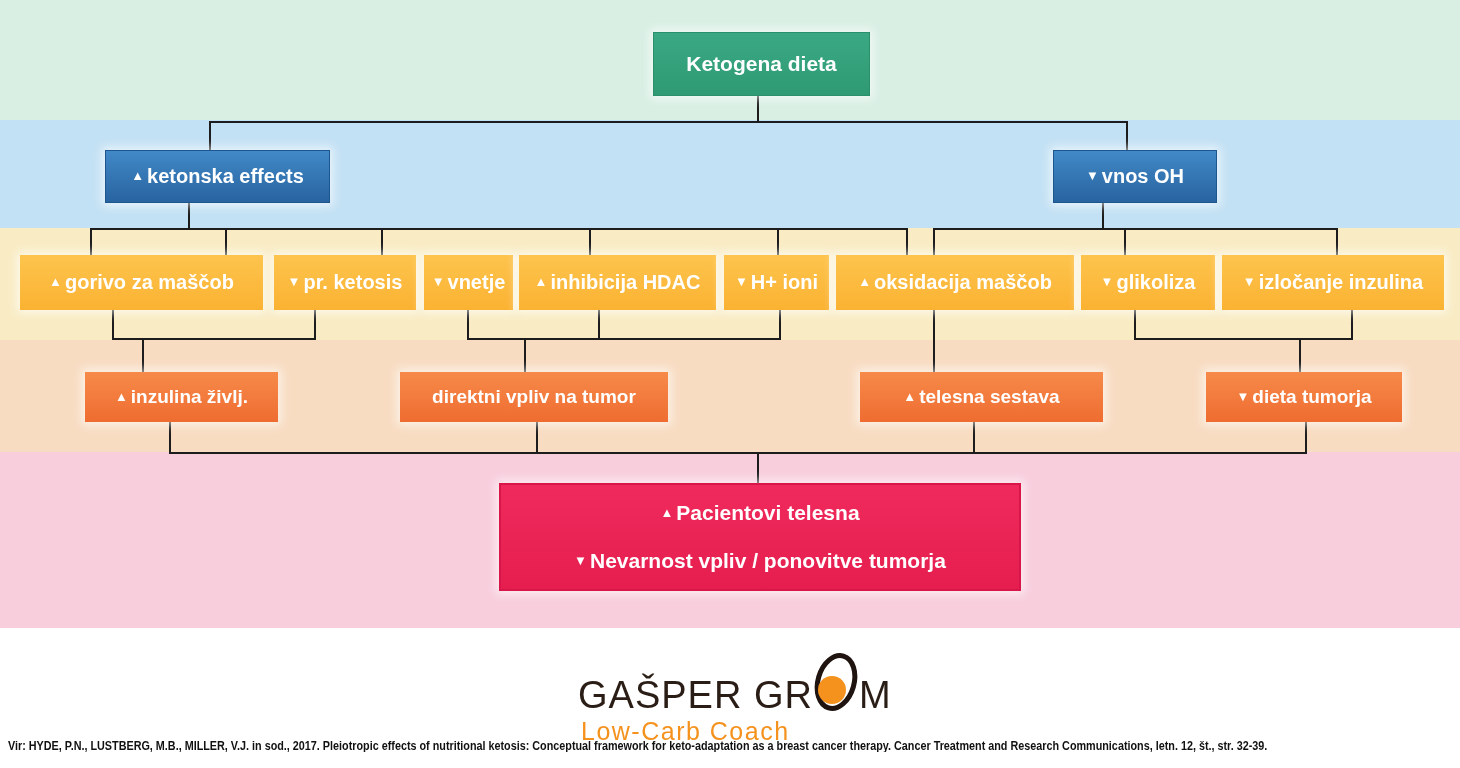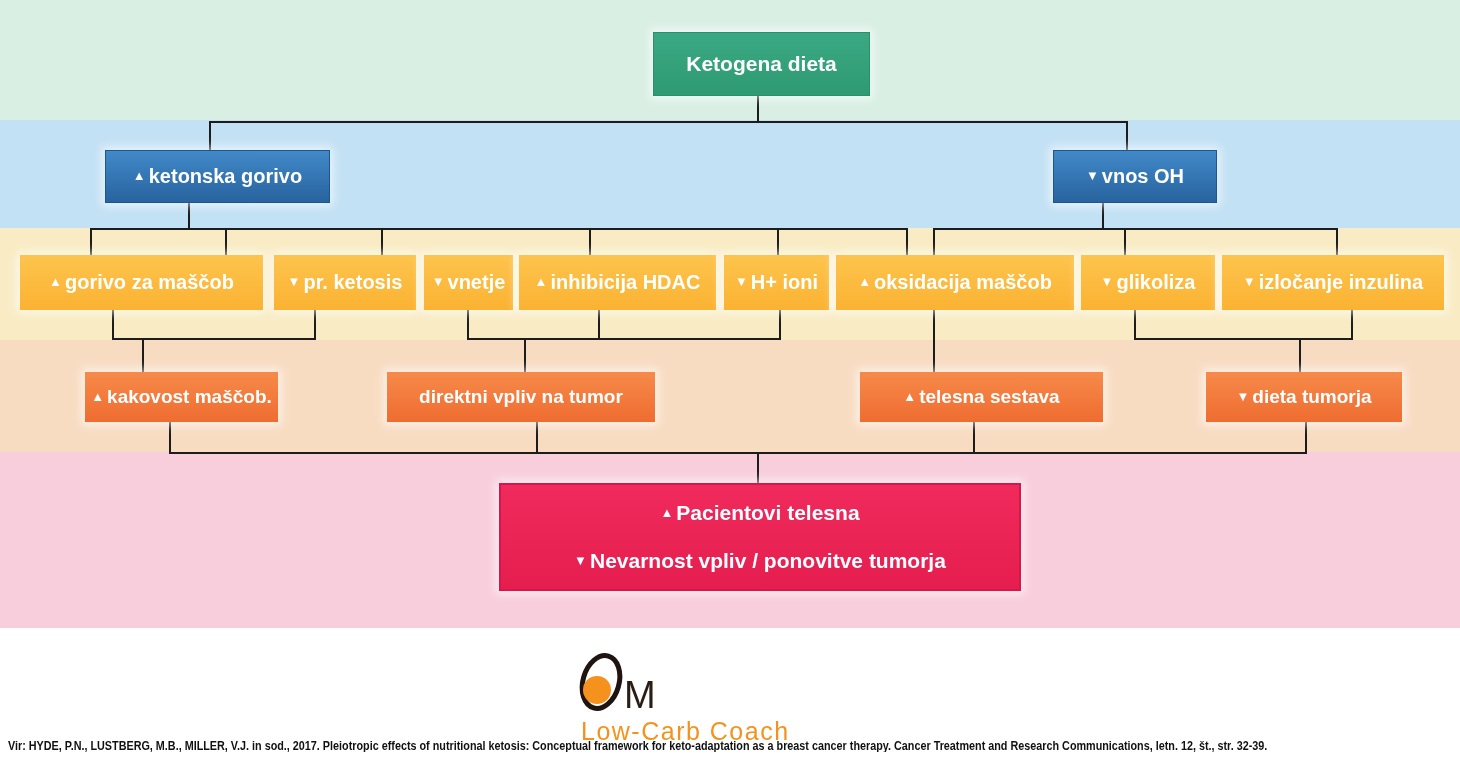--- a/index.html
+++ b/index.html
@@ -102,21 +102,21 @@
   <div class="line vl" style="left:1305px;top:422px;height:30px;"></div>
   <div class="line hl" style="left:169px;top:452px;width:1138px;"></div>
   <div class="line vl" style="left:757px;top:452px;height:31px;"></div>
 
   <div class="node node-green" style="left:653px;top:32px;width:215px;height:62px;">
     <span>Ketogena dieta</span>
   </div>
 
   <div class="node node-blue" style="left:105px;top:150px;width:223px;height:51px;">
     <span class="arrow">▲</span>
-    <span>ketonska gorivo</span>
+    <span>ketonska effects</span>
   </div>
   <div class="node node-blue" style="left:1053px;top:150px;width:162px;height:51px;">
     <span class="arrow">▼</span>
     <span>vnos OH</span>
   </div>
 
   <div class="node node-yellow" style="left:20px;top:255px;width:243px;height:55px;">
     <span class="arrow">▲</span>
     <span>gorivo za maščob</span>
   </div>
@@ -144,23 +144,23 @@
     <span class="arrow">▼</span>
     <span>glikoliza</span>
   </div>
   <div class="node node-yellow" style="left:1222px;top:255px;width:222px;height:55px;">
     <span class="arrow">▼</span>
     <span>izločanje inzulina</span>
   </div>
 
   <div class="node node-orange" style="left:85px;top:372px;width:193px;height:50px;">
     <span class="arrow">▲</span>
-    <span>kakovost maščob.</span>
+    <span>inzulina življ.</span>
   </div>
-  <div class="node node-orange" style="left:387px;top:372px;width:268px;height:50px;">
+  <div class="node node-orange" style="left:400px;top:372px;width:268px;height:50px;">
     <span>direktni vpliv na tumor</span>
   </div>
   <div class="node node-orange" style="left:860px;top:372px;width:243px;height:50px;">
     <span class="arrow">▲</span>
     <span>telesna sestava</span>
   </div>
   <div class="node node-orange" style="left:1206px;top:372px;width:196px;height:50px;">
     <span class="arrow">▼</span>
     <span>dieta tumorja</span>
   </div>
@@ -171,20 +171,21 @@
       <span>Pacientovi telesna</span>
     </div>
     <div class="row">
       <span class="arrow">▼</span>
       <span>Nevarnost vpliv / ponovitve tumorja</span>
     </div>
   </div>
 
   <div id="logo">
     <div id="logo-title">
+      <span>GAŠPER GR</span>
         <svg id="logo-egg" width="46" height="82" viewBox="0 0 46 82">
         <g transform="rotate(16 23 44)">
           <ellipse cx="23" cy="44" rx="18" ry="27" fill="#ffffff" stroke="#1f1410" stroke-width="5"></ellipse>
         </g>
         <circle cx="19" cy="52" r="14" fill="#f5921e"></circle>
       </svg>
         <span>M</span>
     </div>
     <div id="logo-tagline">Low-Carb Coach</div>
   </div>

